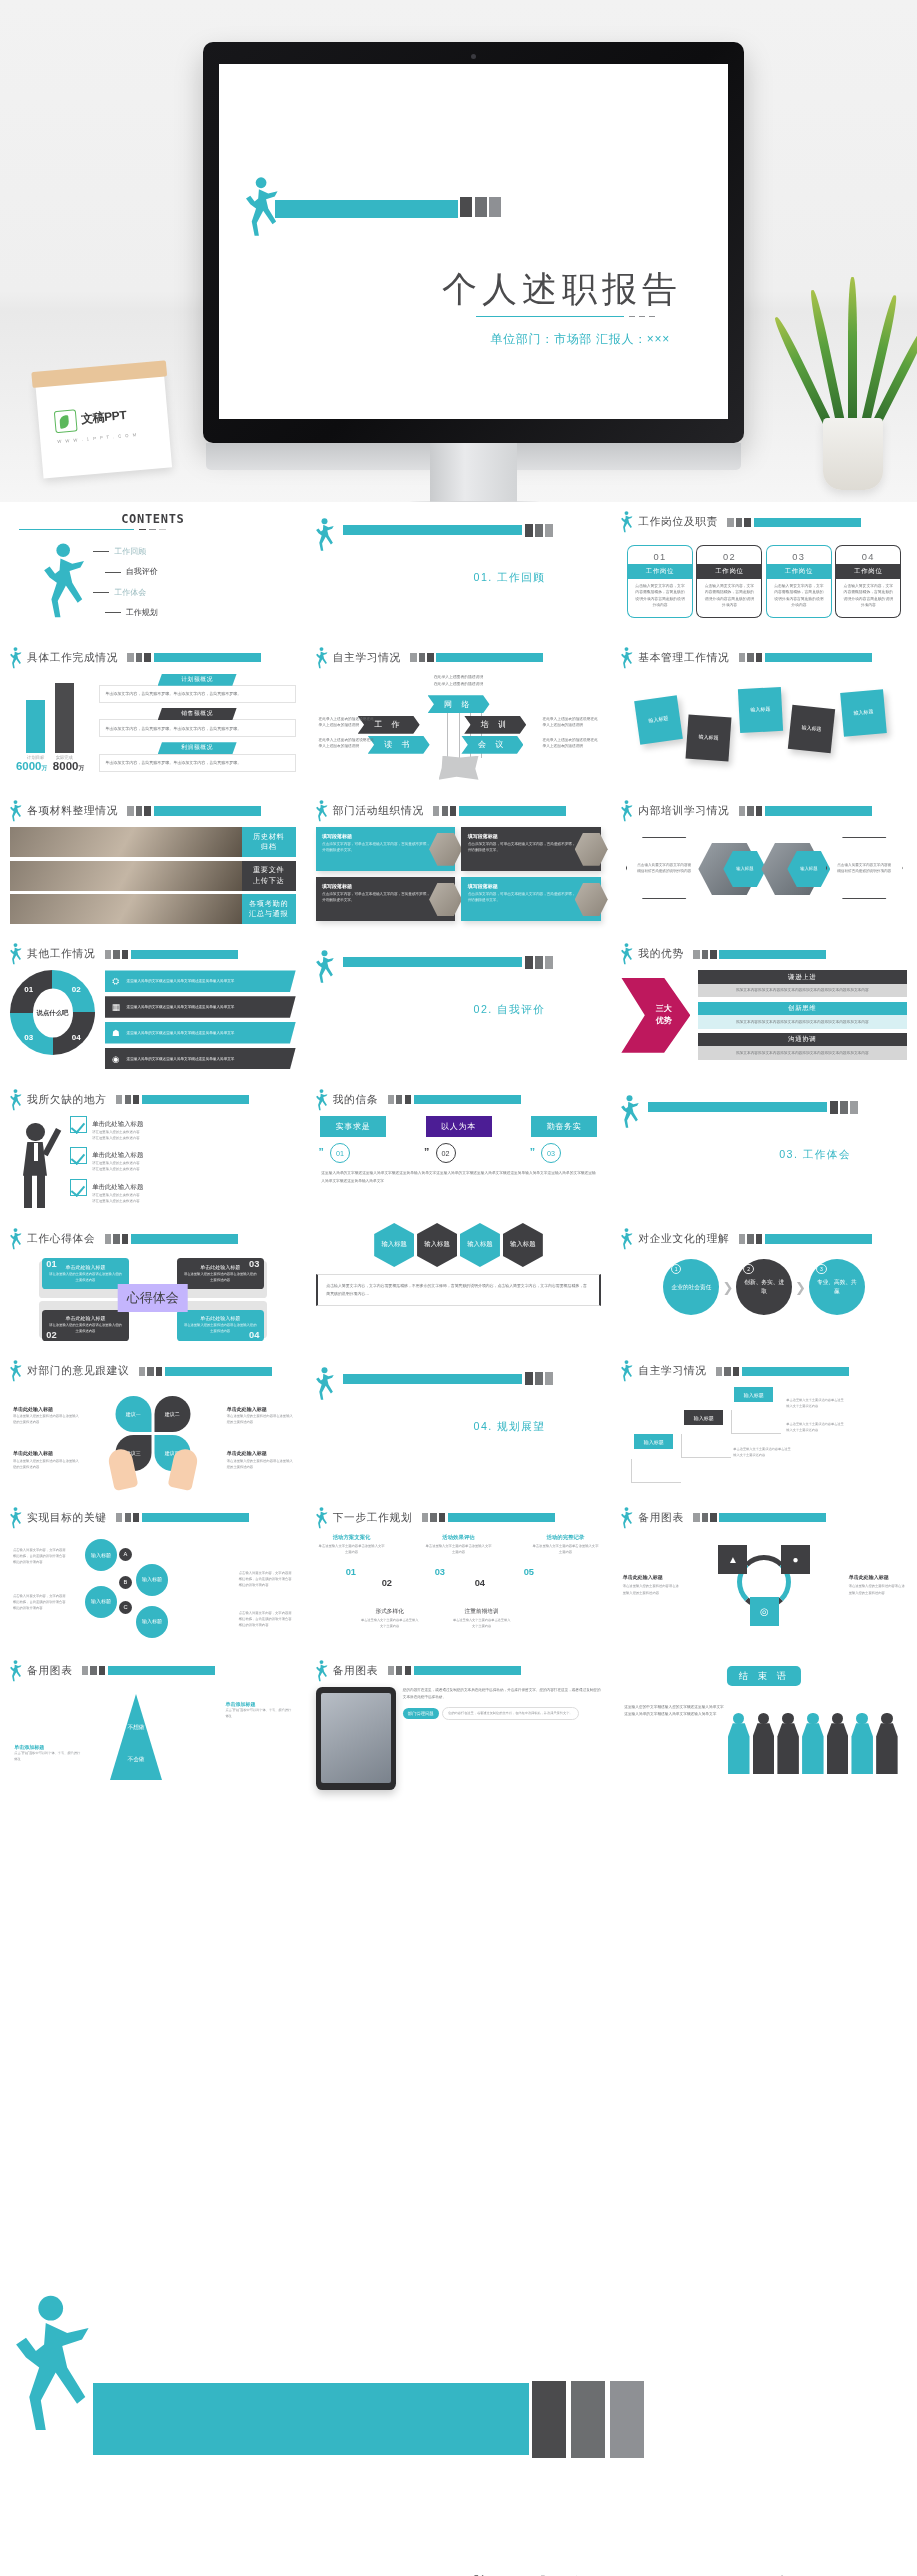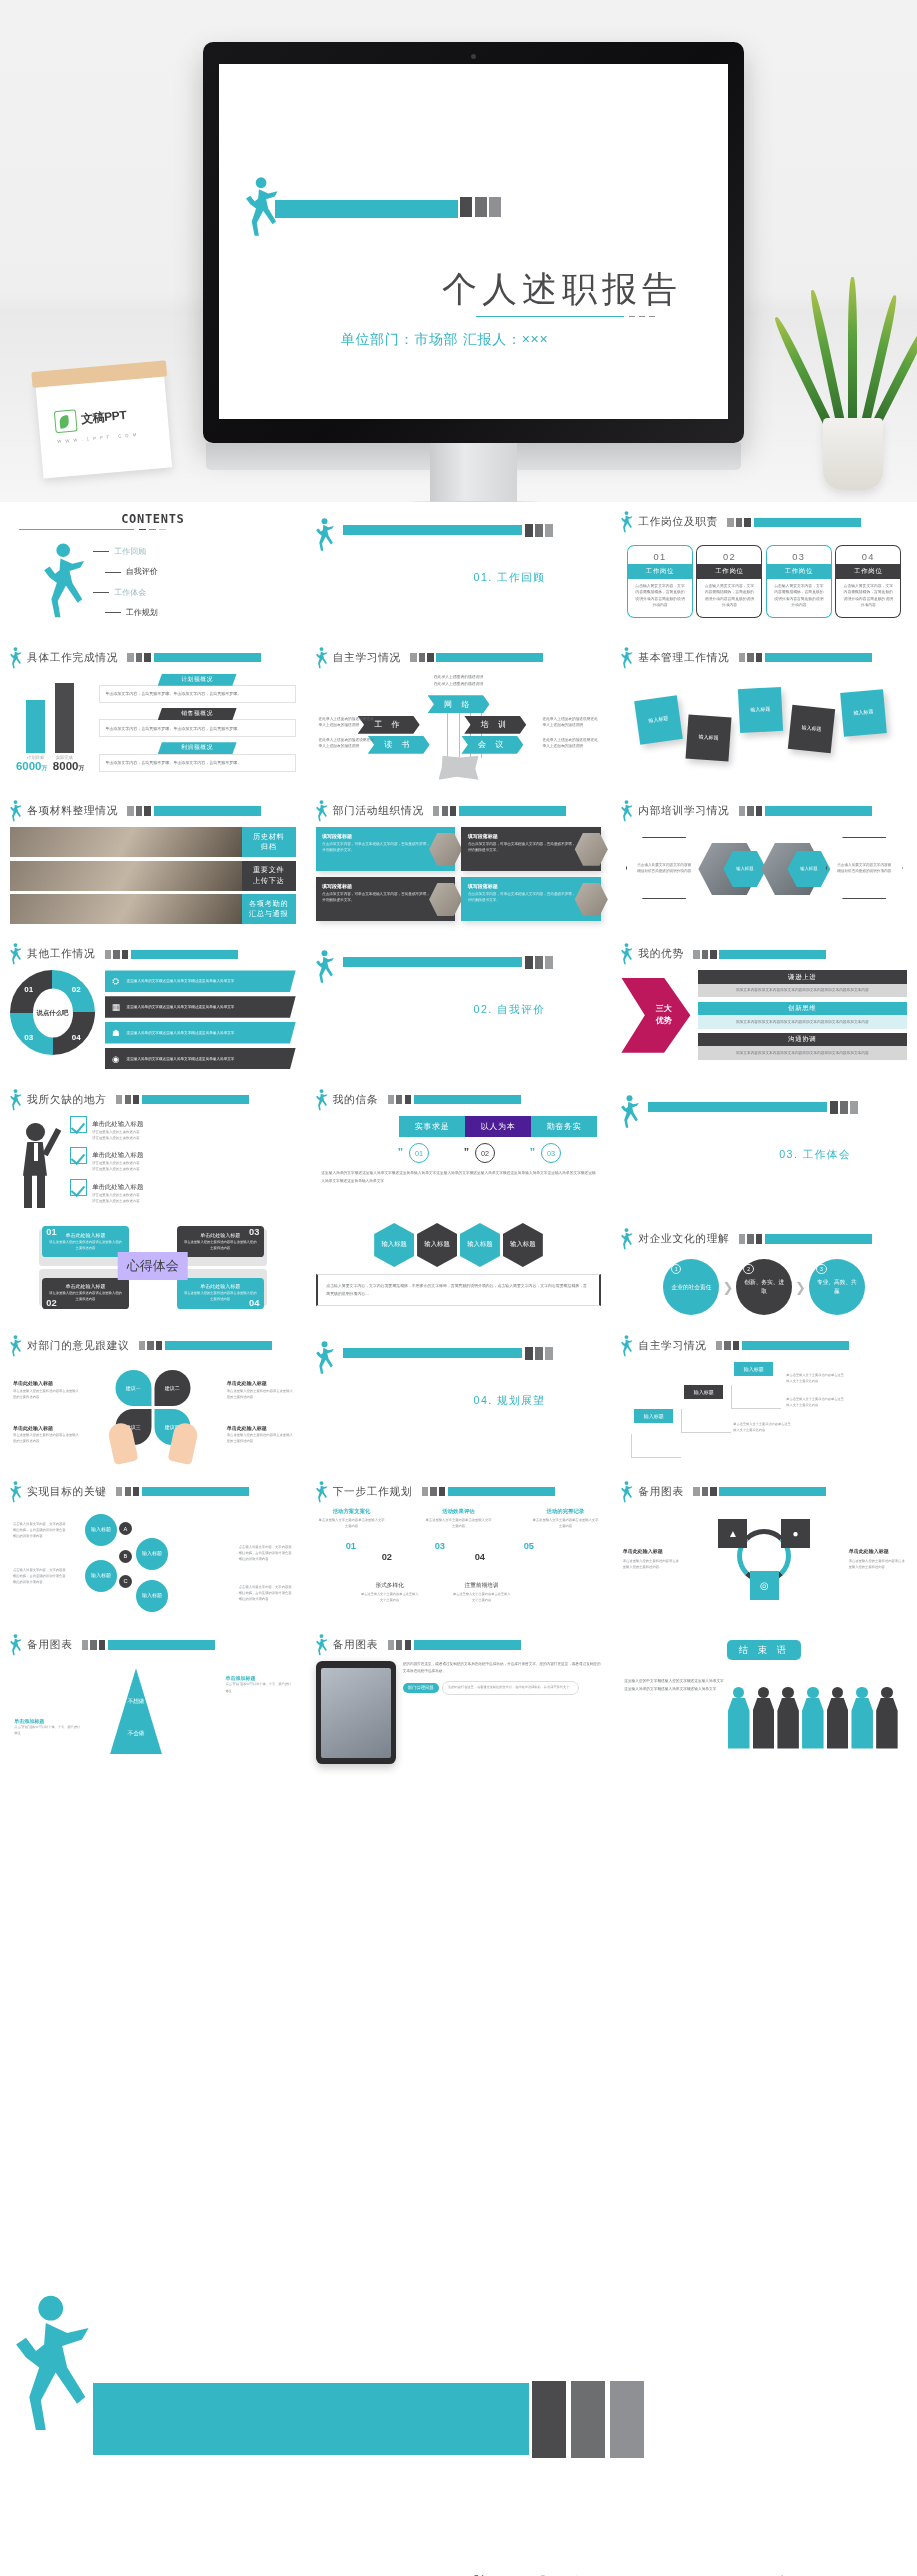--- a/index.html
+++ b/index.html
@@ -33,22 +33,22 @@
   .s1-bar { position:absolute; left:56px; top:136px; width:183px; height:18px; background:#35b6c4; }
   .s1-sq { position:absolute; top:133px; width:12px; height:20px; }
   .s1-sq.a { left:241px; background:#4b4b4d; }
   .s1-sq.b { left:256px; background:#6e7073; }
   .s1-sq.c { left:270px; background:#8e9094; }
   .s1-title { position:absolute; left:0; top:202px; width:463px; text-align:right;
               font-size:35px; letter-spacing:5px; color:#4b4b4d; font-weight:300;
               font-family:"DejaVu Sans",sans-serif; }
   .s1-rule { position:absolute; left:257px; top:252px; width:148px; height:1.4px; background:#35b6c4; }
   .s1-rule-d { position:absolute; top:252px; width:6.4px; height:1.4px; background:#8e9094; }
-  .s1-sub { position:absolute; left:0; top:267px; width:451px; text-align:center;
-            font-size:14px; color:#35b6c4; letter-spacing:0.7px; }
+  .s1-sub { position:absolute; left:0; top:267px; width:451px; text-align:right;
+            font-size:12px; color:#35b6c4; letter-spacing:0.7px; }
   .plant { position:absolute; left:801px; top:264px; width:100px; height:238px; }
   .pot { position:absolute; left:21.5px; top:154px; width:60px; height:72px;
          background:linear-gradient(to bottom,#f2f1ee,#dedbd4);
          border-radius:4.3px 4.3px 18.6px 18.6px; box-shadow:0 4.3px 10px rgba(0,0,0,.1);}
   .leaf { position:absolute; bottom:75px; left:43px; width:9.3px; height:107px; transform-origin:bottom center;
           background:linear-gradient(to top,#2f6b2c,#5aa03e 60%,#a9c24a);
           border-radius:50% 50% 5.7px 5.7px; }
   .notepad { position:absolute; left:39px; top:373px; width:129px; height:100px;
              background:#fff; transform:rotate(-5deg); box-shadow:0 3.6px 10px rgba(0,0,0,.12); }
   .notepad-top { position:absolute; left:-2.9px; top:-7.2px; width:135px; height:16px;
@@ -222,21 +222,21 @@
   .person .legr{position:absolute;left:27px;top:59px;width:8px;height:33px;background:#3f3f42;}
   .checklist { flex:1; display:flex; flex-direction:column; gap:6.4px; }
   .ckitem { display:flex; gap:5px; align-items:flex-start; }
   .ckbox { width:17px; height:17px; border:1.8px solid #35b6c4; flex:none; position:relative;}
   .ckbox:after{content:"";position:absolute;left:2.9px;top:2.9px;width:6.4px;height:10.7px;
                border:2.1px solid #35b6c4;border-top:none;border-left:none;transform:rotate(40deg);}
   .ckitem .ct { font-size:6.4px; color:#3f3f42; }
   .ckitem .cs { font-size:3.4px; line-height:1.8; color:#8e9094; }
 
   
-  .creeds { display:flex; justify-content:flex-end; padding:0 4.3px; }
+  .creeds { display:flex; justify-content:space-between; padding:0 4.3px; }
   .creed { width:66px; position:relative; }
   .creed .cbox { color:#fff; font-size:8px; text-align:center; padding:5px 0; letter-spacing:0.7px;}
   .creed .cbox.t{background:#35b6c4;} .creed .cbox.d{background:#4c1d95;}
   .creed .num { width:20px; height:20px; border-radius:50%; border:1.8px solid #35b6c4;
                 color:#35b6c4; font-size:7.2px; display:flex; align-items:center;
                 justify-content:center; margin:6.4px 0 0 10px; }
   .creed .num.d { border-color:#3f3f42; color:#3f3f42; }
   .creed .qm { position:absolute; left:-1.4px; top:30px; font-size:10.7px; color:#35b6c4; font-weight:bold;}
   .creedtext { font-size:3.7px; line-height:2; color:#6e7073; padding:7.2px 5.7px 0; text-align:justify;}
 
@@ -992,20 +992,35 @@
           <span>03.</span>
           <span>工作体会</span>
         </div>
       </div>
     </div>
   </div>
 
   <div class="srow">
 
     <div class="slide">
+      <div class="sl-head">
+        <span class="runner">
+          <svg width="12" height="22" viewBox="0 0 46 85">
+              <circle cx="21" cy="8" r="7.5" fill="#35b6c4"></circle>
+              <path d="M18 17 L31 23 L44 20 L40 27 L28 31 L31 44 L42 62 L37 66 L24 47 L15 64 L18 82 L12 82 L8 62 L14 44 L6 38 L0 30 L6 26 L12 34 L17 30 Z" fill="#35b6c4"></path>
+            </svg>
+        </span>
+        <span class="ttl">工作心得体会</span>
+        <span class="bars">
+            <i class="g1"></i>
+            <i class="g2"></i>
+            <i class="g3"></i>
+            <span class="long"></span>
+          </span>
+      </div>
       <div class="sl-body">
         <div class="ins">
           <div class="shadow" style="left:29px;top:5.7px;width:90px;height:37px;"></div>
           <div class="shadow" style="right:29px;top:5.7px;width:90px;height:37px;"></div>
           <div class="shadow" style="left:29px;bottom:2.9px;width:90px;height:37px;"></div>
           <div class="shadow" style="right:29px;bottom:2.9px;width:90px;height:37px;"></div>
           <div class="card t" style="left:32px;top:2.9px;">
             <span class="n" style="left:4.3px;top:1.4px;">01</span>
             <div class="h">单击此处输入标题</div>
             <div class="b">请在这里输入您的主要叙述内容请在这里输入您的主要叙述内容</div>

